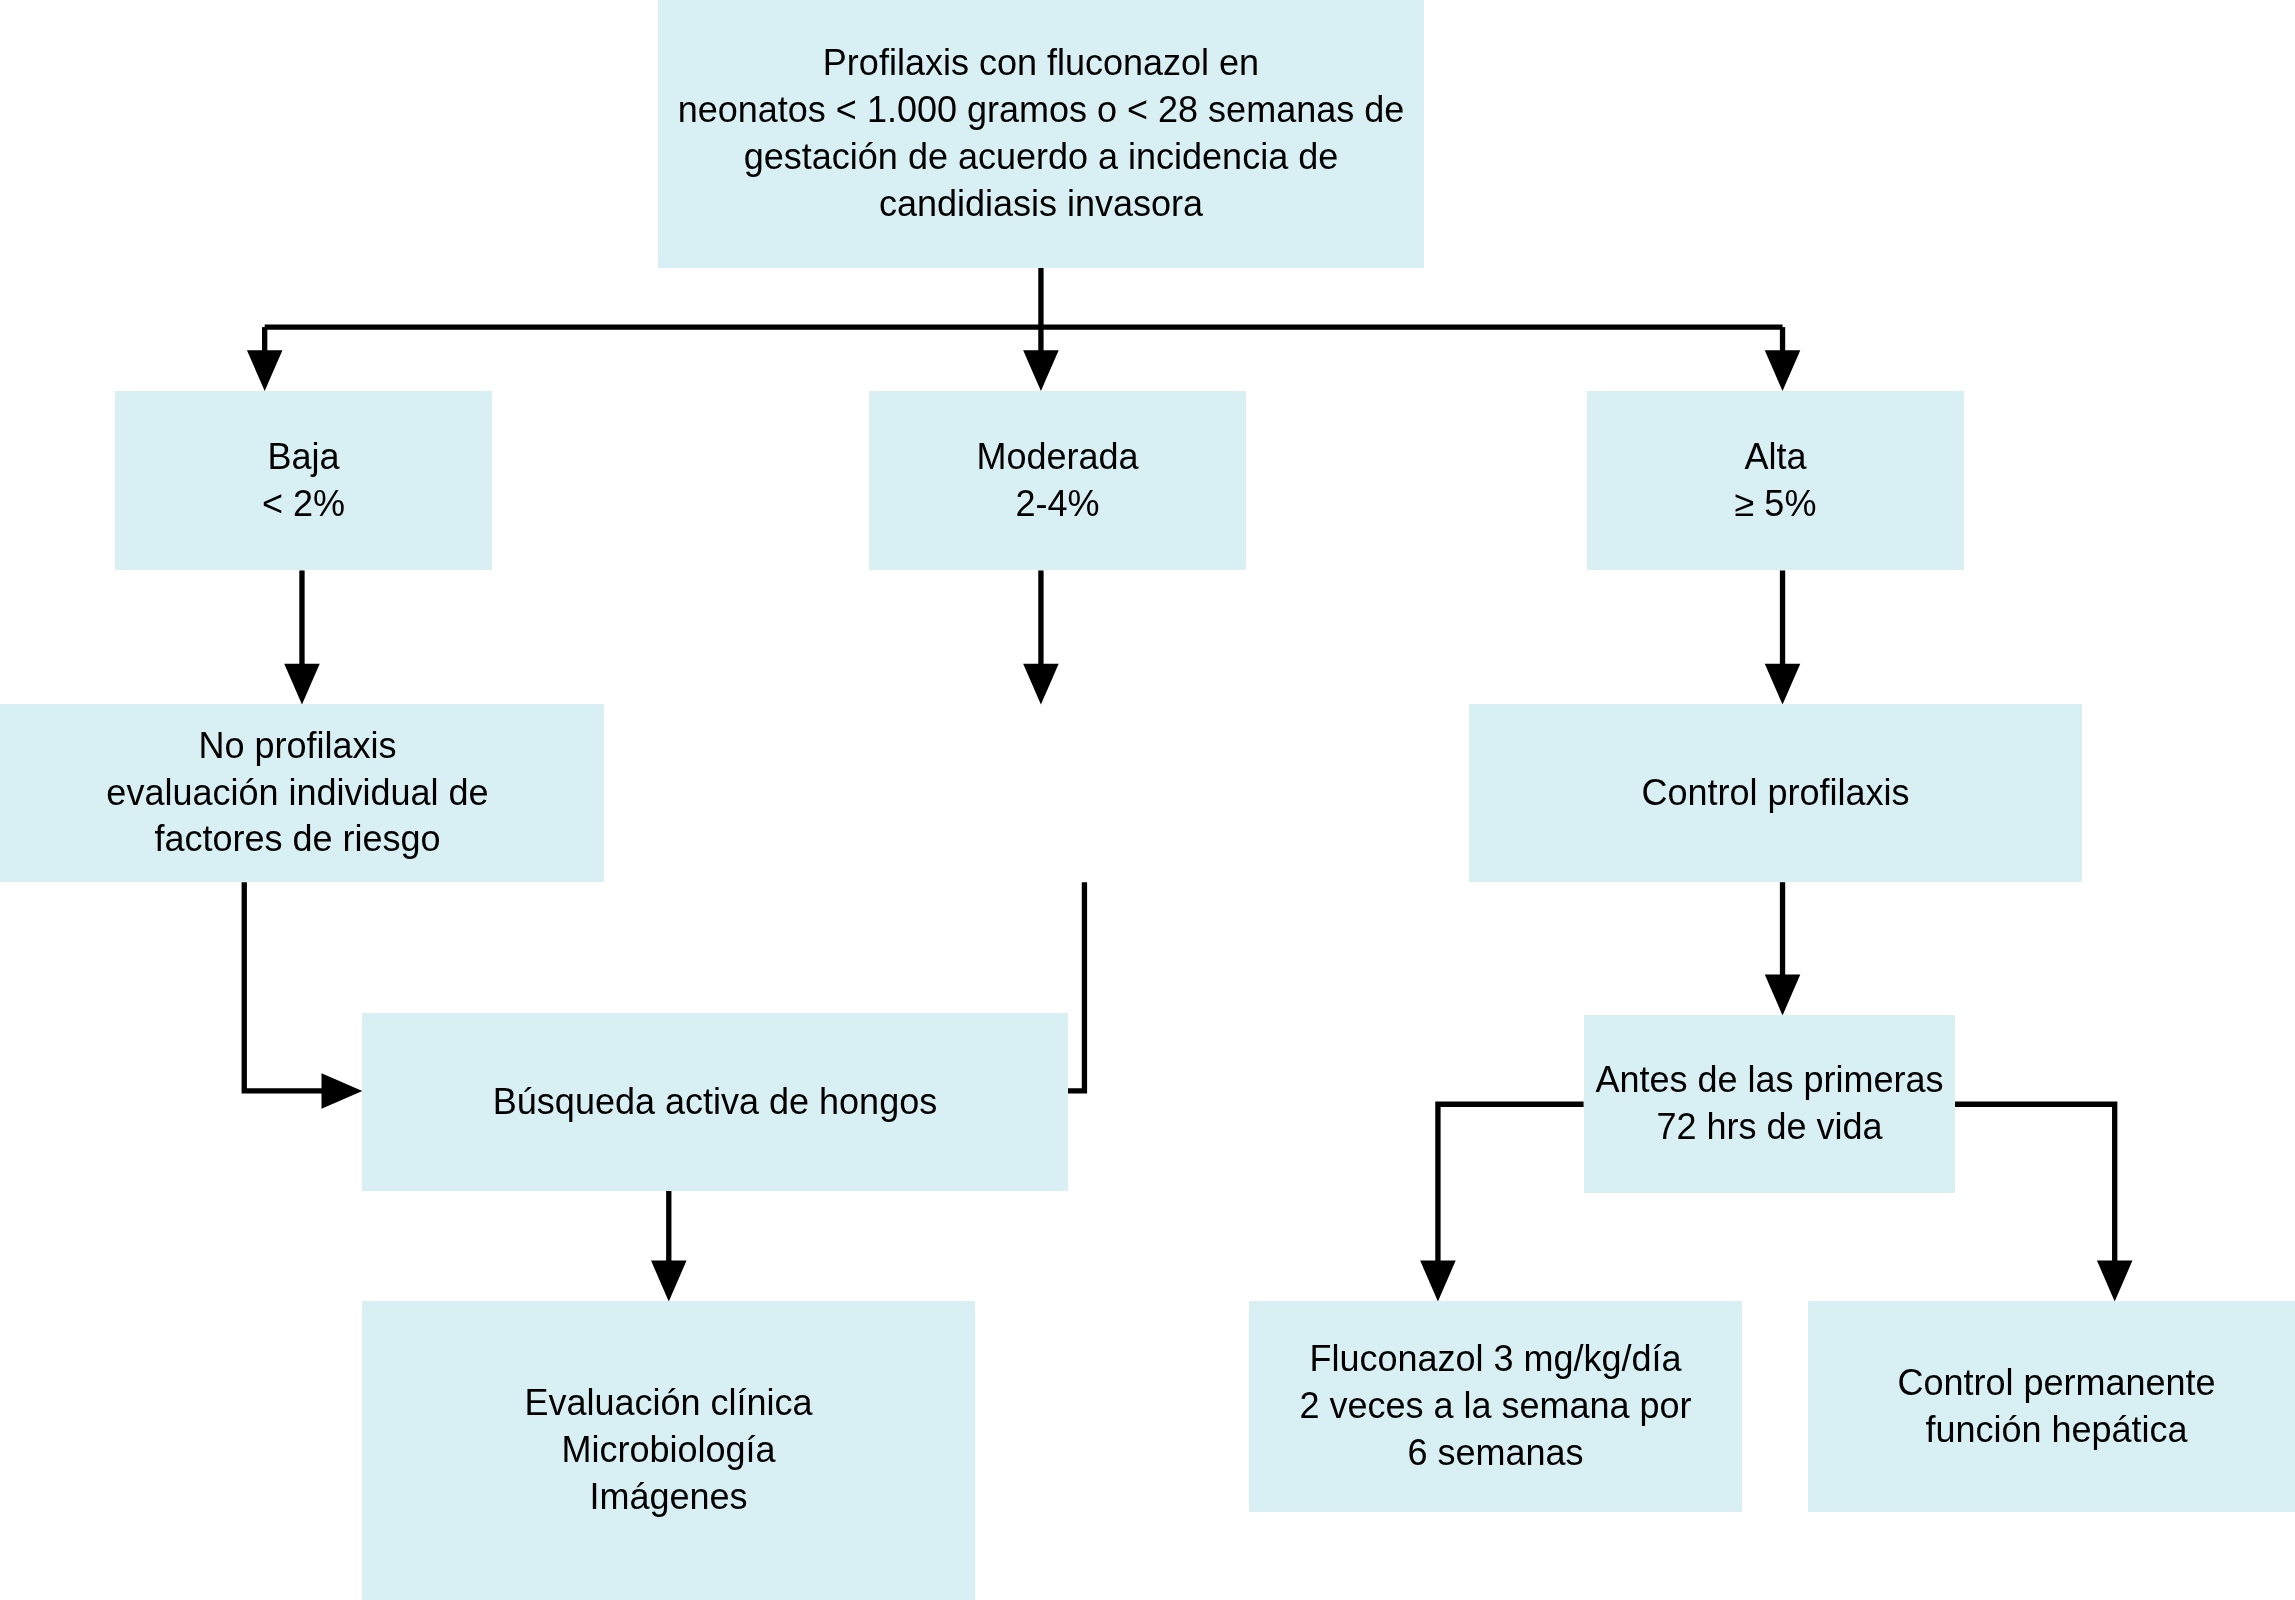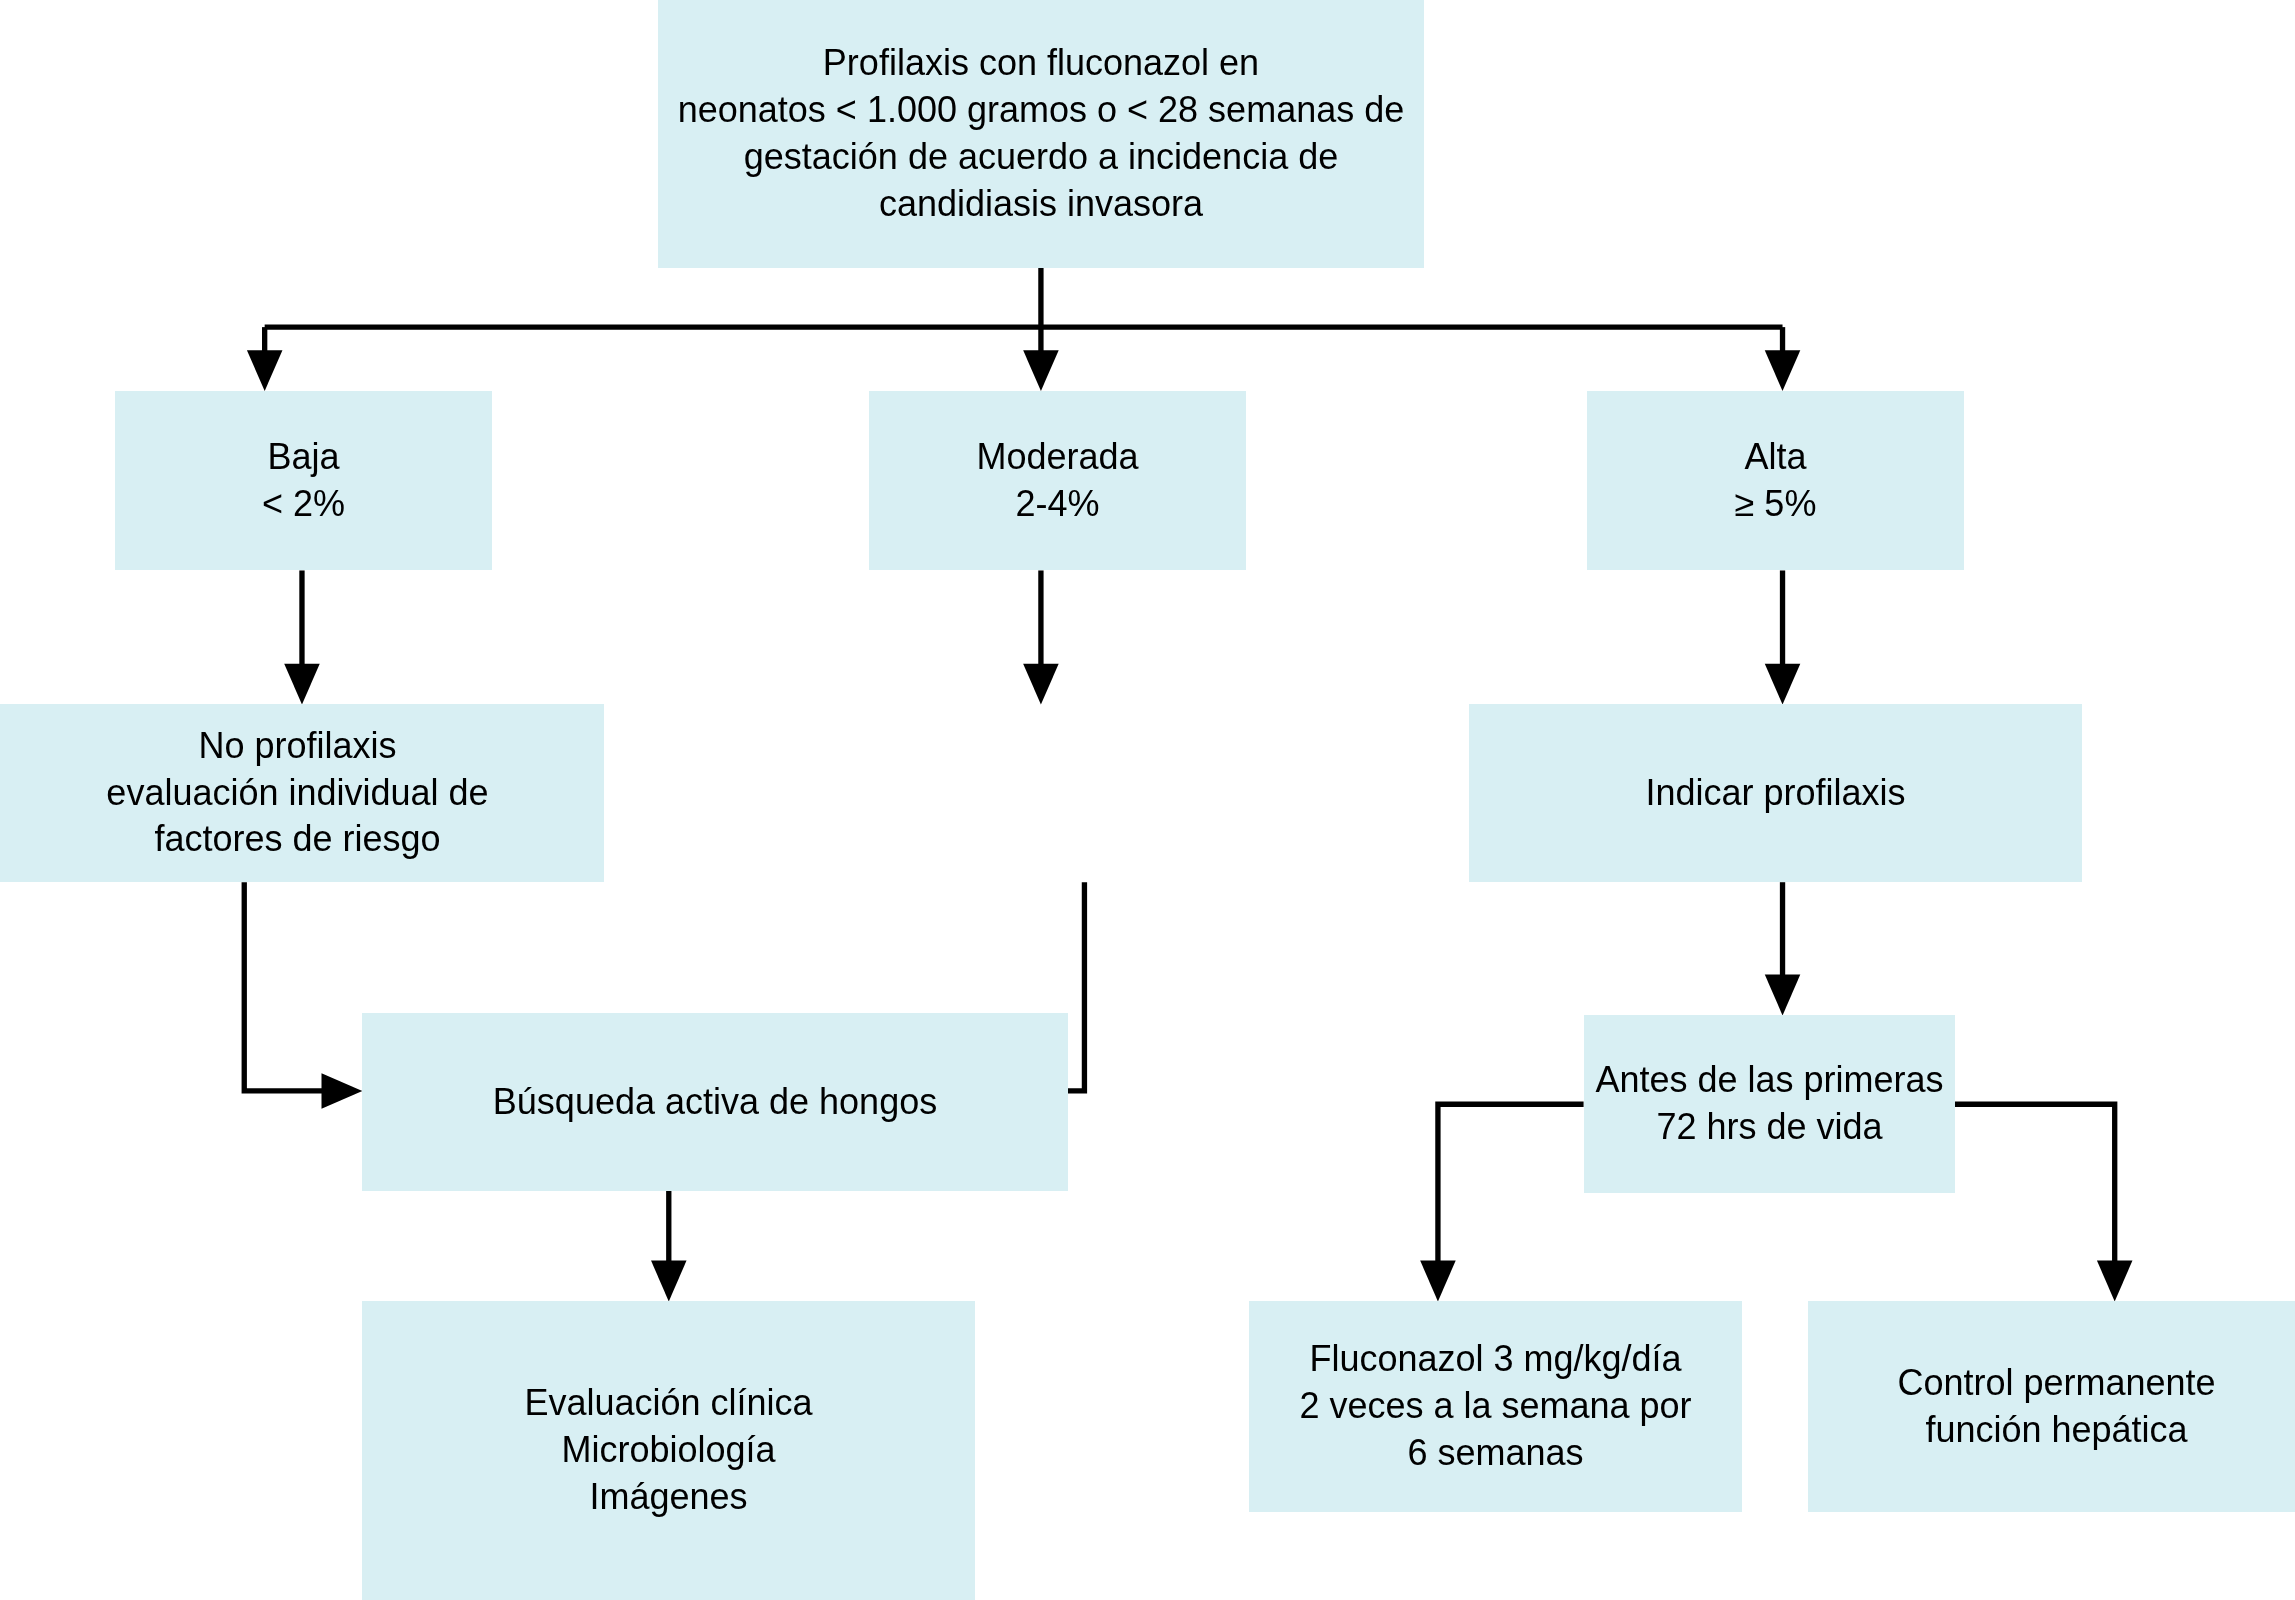--- a/index.html
+++ b/index.html
@@ -111,21 +111,21 @@
 2-4%</div>
 
   <div class="node" style="left:1587px; top:391px; width:377px; height:179px;">Alta
 ≥ 5%</div>
 
   <div class="node" style="left:-9px; top:704px; width:613px; height:178px;">No profilaxis
 evaluación individual de
 factores de riesgo</div>
 
 
-  <div class="node" style="left:1469px; top:704px; width:613px; height:178px;">Indicar profilaxis</div>
+  <div class="node" style="left:1469px; top:704px; width:613px; height:178px;">Control profilaxis</div>
 
   <div class="node" style="left:362px; top:1013px; width:706px; height:178px;">Búsqueda activa de hongos</div>
 
   <div class="node" style="left:1584px; top:1015px; width:371px; height:178px;">Antes de las primeras
 72 hrs de vida</div>
 
   <div class="node" style="left:362px; top:1301px; width:613px; height:299px;">Evaluación clínica
 Microbiología
 Imágenes</div>
 

